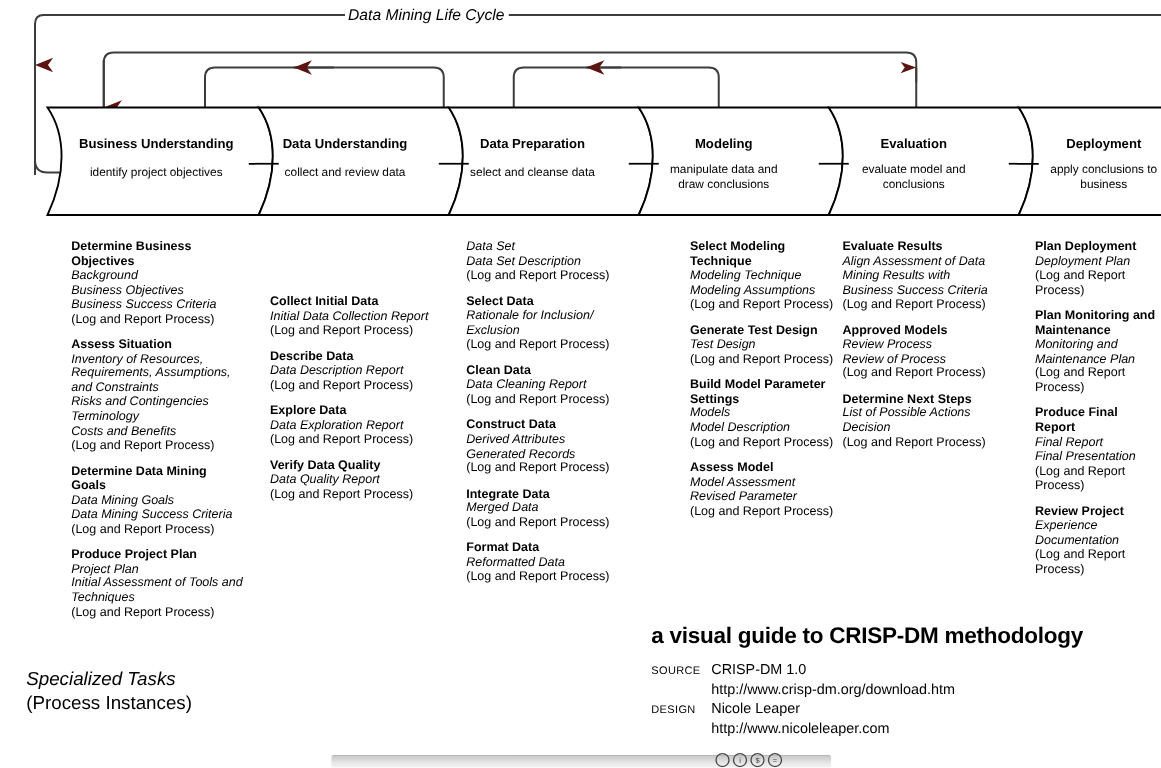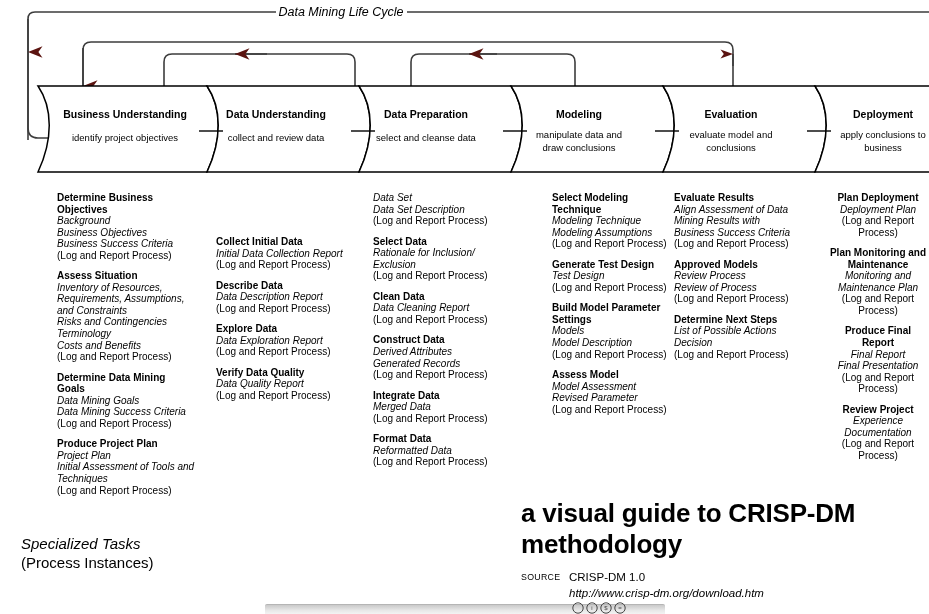--- a/index.html
+++ b/index.html
@@ -94,38 +94,38 @@
 
   
   #credits {
     position: absolute;
     left: 521px;
     top: 498px;
     width: 400px;
   }
   #credits-title {
     font-weight: bold;
-    font-size: 26px;
+    font-size: 18px;
     letter-spacing: -0.2px;
     margin-bottom: 10px;
   }
   .credit-row {
     display: flex;
     align-items: flex-start;
     font-size: 11.5px;
     line-height: 15.5px;
   }
   .credit-label {
     width: 48px;
     flex: 0 0 48px;
     font-size: 8.8px;
     letter-spacing: 0.3px;
   }
   .credit-value { flex: 1; }
-  .credit-value.url { font-style: italic; }
+  .credit-value.url { }
 
   
   #page-edge-bar {
     position: absolute;
     left: 265px;
     top: 604px;
     width: 400px;
     height: 10px;
     background: linear-gradient(to bottom, #c9c9c9 0%, #e8e8e8 55%, #f6f6f6 100%);
     border-top: 1px solid #b5b5b5;
@@ -354,21 +354,21 @@
 Review of Process</div>
         <div class="task-instance">(Log and Report Process)</div>
       </div>
       <div class="task-group">
         <div class="task-generic">Determine Next Steps</div>
         <div class="task-specialized">List of Possible Actions
 Decision</div>
         <div class="task-instance">(Log and Report Process)</div>
       </div>
     </div>
-  <div class="task-col" style="left:828px; width:100px;text-align:center;">
+  <div class="task-col" style="left:828px; width:100px;">
       <div class="task-group">
         <div class="task-generic">Plan Deployment</div>
         <div class="task-specialized">Deployment Plan</div>
         <div class="task-instance">(Log and Report Process)</div>
       </div>
       <div class="task-group">
         <div class="task-generic">Plan Monitoring and
   Maintenance</div>
         <div class="task-specialized">Monitoring and
 Maintenance Plan</div>

